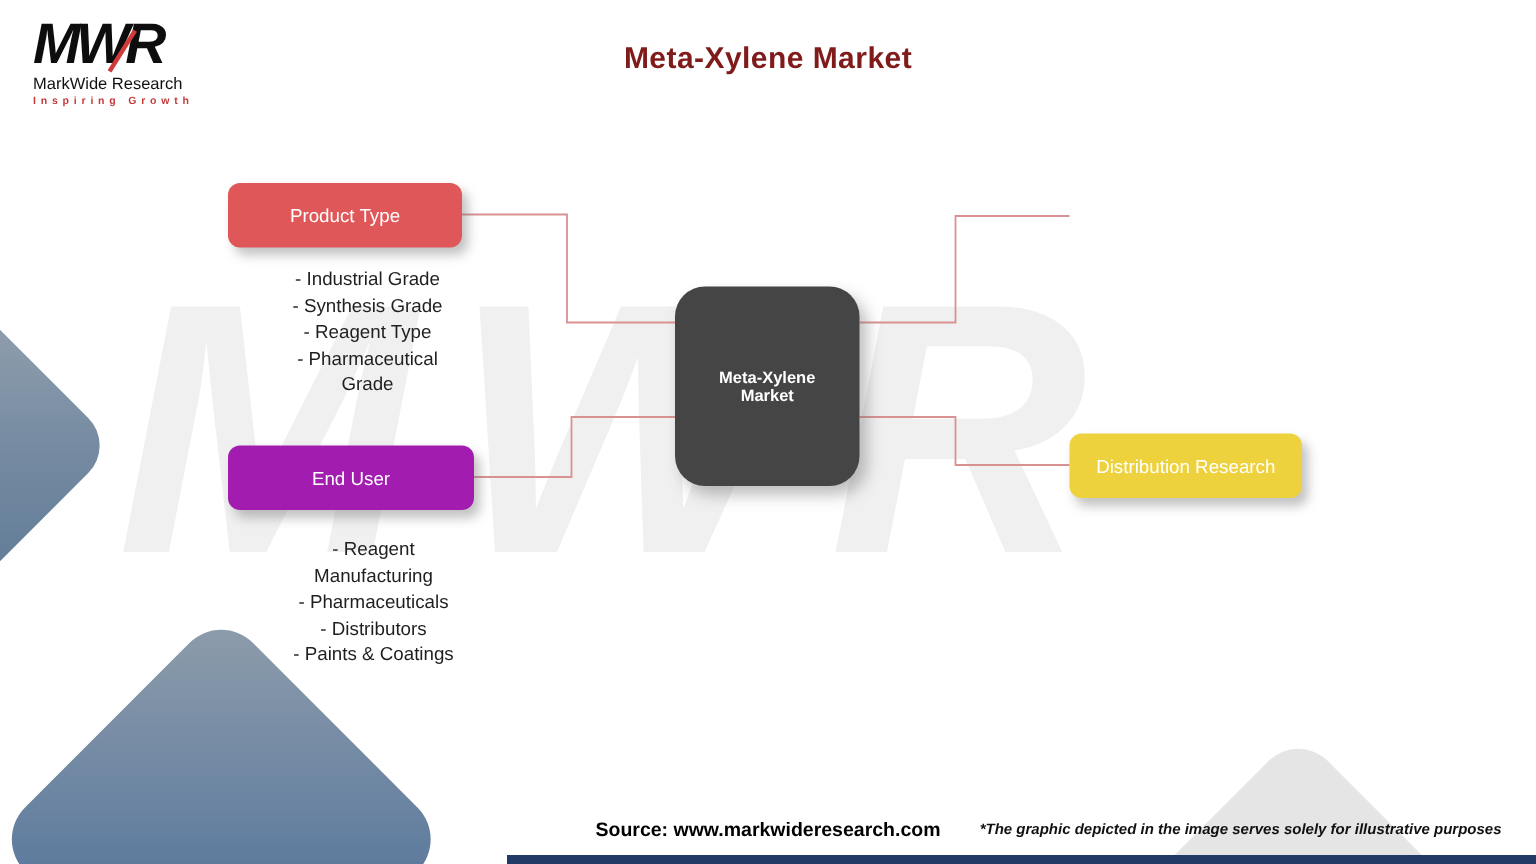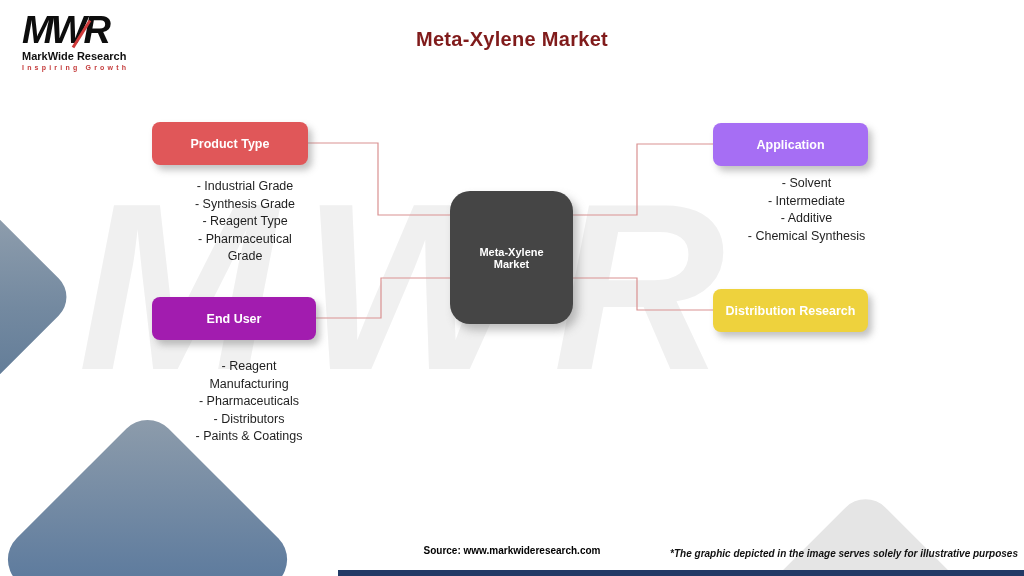--- a/index.html
+++ b/index.html
@@ -41,62 +41,62 @@
   }
   .logo { position:absolute; left:22px; top:12px; z-index:2; width:130px; }
   .logo-monogram {
     font-size:38px; font-weight:bold; font-style:italic; line-height:0.95;
     letter-spacing:-3px; color:#0d0d0d; position:relative;
   }
   .logo-accent {
     position:absolute; left:58px; top:6px; width:3px; height:32px;
     background:#cf3a3a; transform:rotate(32deg); z-index:3;
   }
-  .logo-name { font-size:11px; font-weight:bold; color:#101010; margin-top:2px; }
+  .logo-name { font-size:11px; font-weight:normal; color:#101010; margin-top:2px; }
   .logo-tagline { font-size:7px; font-weight:bold; color:#c43b3b; letter-spacing:3.2px; margin-top:2px; }
 
   
   .connectors { position:absolute; left:0; top:0; z-index:1; }
   .connectors polyline { fill:none; stroke:var(--connector-color); stroke-width:1.2; }
 
   
   .center-node {
     position:absolute; left:450px; top:191px; width:123px; height:133px; z-index:2;
     background:var(--center-bg); border-radius:20px;
     display:flex; align-items:center; justify-content:center; text-align:center;
     color:#ffffff; font-size:11px; font-weight:bold; padding:0 12px; box-sizing:border-box;
     box-shadow:5px 6px 10px rgba(110,110,110,0.45);
   }
 
   
   .panel { position:absolute; z-index:2; }
   .panel-header {
     height:43px; border-radius:8px;
     display:flex; align-items:center; justify-content:center;
-    color:#ffffff; font-size:12.5px; font-weight:bold;
+    color:#ffffff; font-size:12.5px; font-weight:normal;
     box-shadow:4px 5px 7px rgba(120,120,120,0.45);
   }
   .panel-list { list-style:none; margin:13px 0 0 0; padding:0 0 0 30px;text-align:center; }
   .panel-list li { font-size:12.5px; color:#1f1f1f; line-height:17.5px; }
 
   .panel-product-type { left:152px; top:122px; width:156px; }
   .panel-application  { left:713px; top:123px; width:155px; }
   .panel-application .panel-list { padding-left:32px; margin-top:9px; }
   .panel-end-user     { left:152px; top:297px; width:164px; }
   .panel-end-user .panel-list { margin-top:18px; }
   .panel-distribution { left:713px; top:289px; width:155px; }
   .panel-distribution .panel-list { padding-left:32px; margin-top:13px; }
 
   
   .source {
     position:absolute; left:0; right:0; top:545px; z-index:2;
-    text-align:center; font-size:10px; font-weight:bold; color:#000;
+    text-align:center; font-size:13px; font-weight:bold; color:#000;
   }
   .disclaimer {
-    position:absolute; right:6px; top:548px; z-index:2;
+    position:absolute; right:23px; top:548px; z-index:2;
     font-size:10px; font-style:italic; font-weight:600; color:#111;
   }
 </style>
 </head>
 <body>
 
 <div id="stage" style="--title-color: #801b1b; --connector-color: #d99191; --center-bg: #454545;">
 
   <div class="bg-shape shape-left"></div>
   <div class="bg-shape shape-bottom-left"></div>
@@ -127,29 +127,20 @@
   <section class="panel panel-product-type">
     <div class="panel-header" style="background: rgb(224, 87, 89);">Product Type</div>
     <ul class="panel-list">
       <li>- Industrial Grade</li>
       <li>- Synthesis Grade</li>
       <li>- Reagent Type</li>
       <li>- Pharmaceutical Grade</li>
     </ul>
   </section>
 
-  <section class="panel panel-application">
-    <div class="panel-header" style="background: rgb(166, 110, 244);">Application</div>
-    <ul class="panel-list">
-      <li>- Solvent</li>
-      <li>- Intermediate</li>
-      <li>- Additive</li>
-      <li>- Chemical Synthesis</li>
-    </ul>
-  </section>
 
   <section class="panel panel-end-user">
     <div class="panel-header" style="background: #a21caf;">End User</div>
     <ul class="panel-list">
       <li>- Reagent Manufacturing</li>
       <li>- Pharmaceuticals</li>
       <li>- Distributors</li>
       <li>- Paints &amp; Coatings</li>
     </ul>
   </section>

